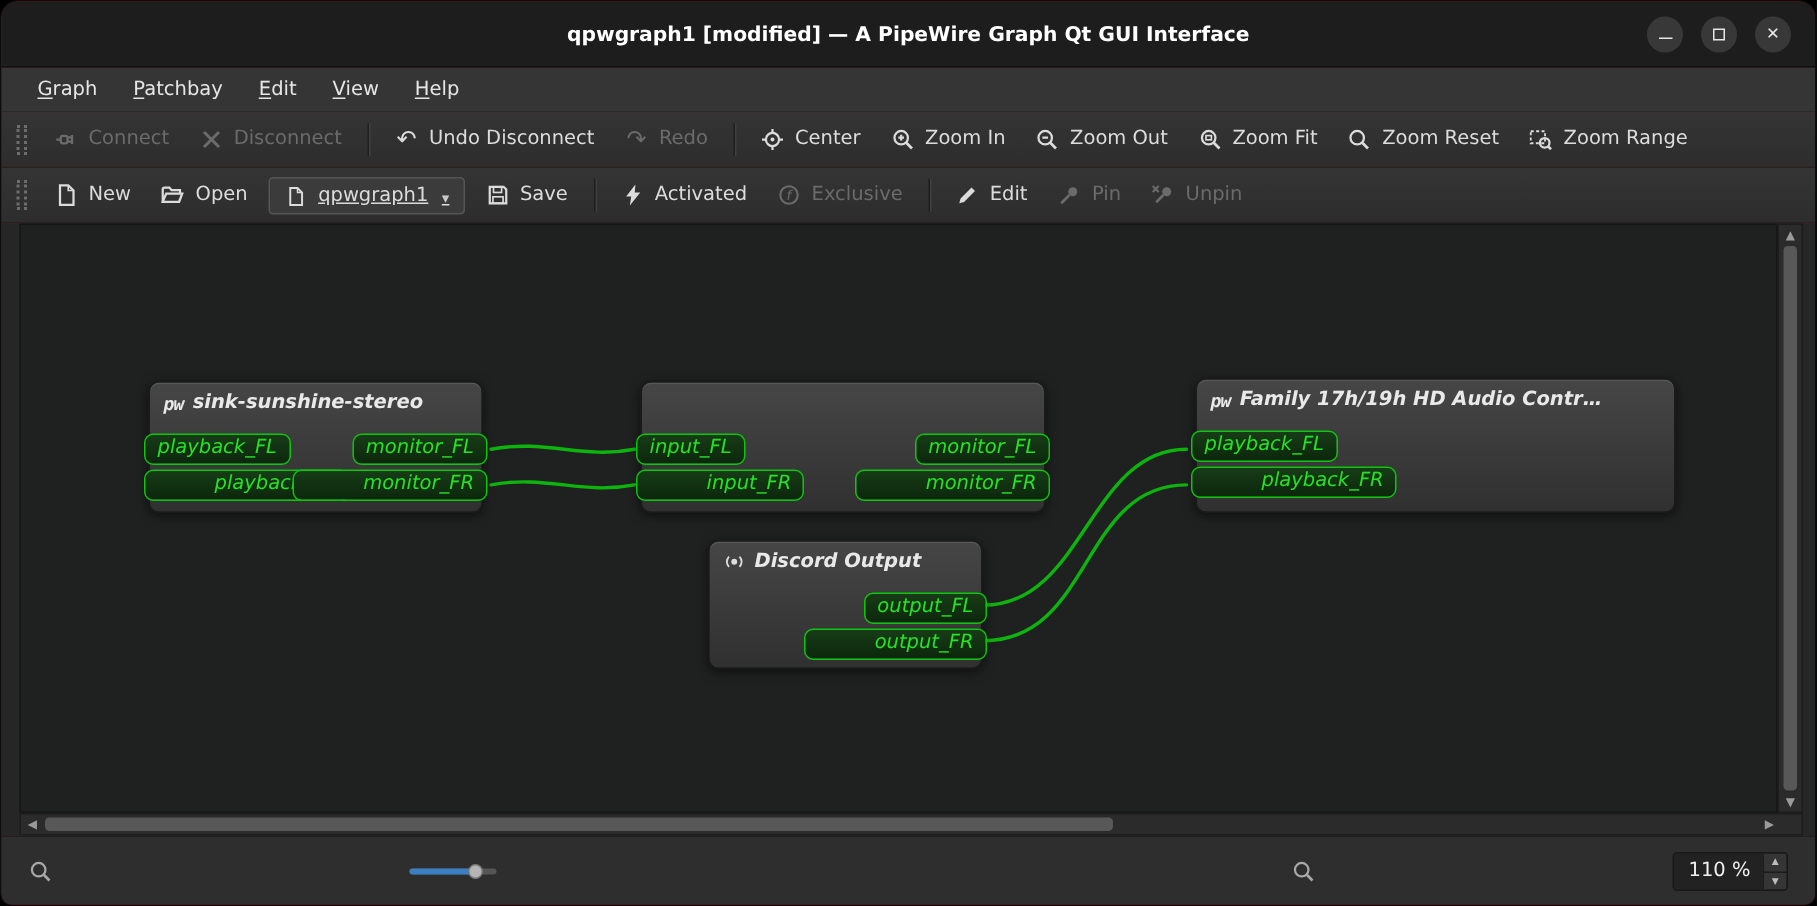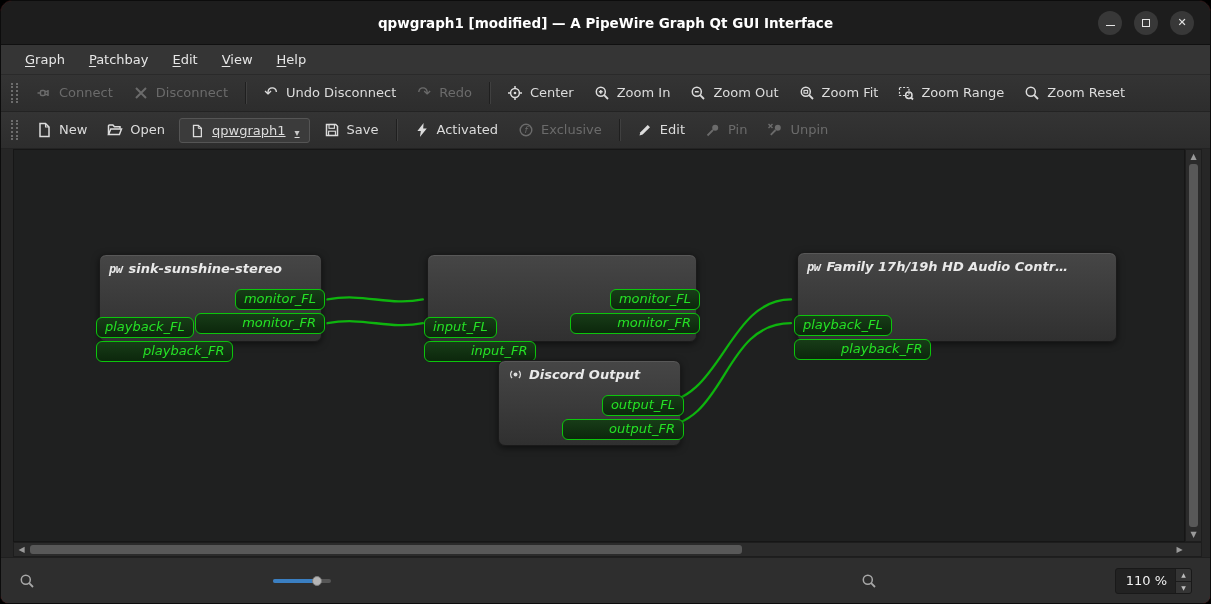--- a/index.html
+++ b/index.html
@@ -74,21 +74,21 @@
     color:#e9e9e9; font-weight:bold; font-size:13px; white-space:nowrap; overflow:hidden;
   }
   .pw-glyph { font-family:"DejaVu Sans Mono",monospace; font-weight:bold; font-size:12px; color:#e9e9e9; letter-spacing:-0.5px; }
   .rec-icon { width:15px; height:15px; flex:0 0 15px; }
   .port {
     position:absolute; height:21px; line-height:18px; padding:0 8px;
     border:1.5px solid #0cc50c; border-radius:6px;
     background:linear-gradient(#173c17,#0c270c);
     color:#25e225; font-size:13px; white-space:nowrap;
   }
-  .port.in  { left:-4px;margin-top:28px; }
+  .port.in  { left:-4px; }
   .port.out { right:-4px; }
   .r1 { top:34px; }
   .r2 { top:58px;padding-left:46px; }
   
   .vscroll { flex:0 0 15px; background:#2b2b2b; border:1px solid #1d1d1d; display:flex; flex-direction:column; align-items:center; }
   .hscroll { flex:0 0 15px; background:#2b2b2b; border:1px solid #1d1d1d; display:flex; align-items:center; margin-top:0; }
   .scroll-arrow { color:#9a9a9a; font-size:8px; line-height:13px; width:15px; height:13px; text-align:center; flex:0 0 auto; }
   .vthumb { flex:1 1 auto; width:9px; margin:1px 0; background:#585858; border-radius:3px; }
   .hthumb { height:9px; width:60%; margin:0 1px; background:#585858; border-radius:3px; flex:0 0 auto; }
   .htrack-rest { flex:1 1 auto; }
@@ -196,32 +196,32 @@
     <span class="tbtn">
       <svg class="ic" viewBox="0 0 16 16">
           <circle cx="6.8" cy="6.8" r="4.5"></circle>
           <path d="M10.2 10.2 L14 14" stroke-width="1.8"></path>
           <rect x="5" y="5.4" width="3.6" height="2.8" stroke-width="1.1"></rect>
         </svg>
       <span>Zoom Fit</span>
     </span>
     <span class="tbtn">
       <svg class="ic" viewBox="0 0 16 16">
+          <circle cx="6.8" cy="6.8" r="4.5"></circle>
+          <path d="M10.2 10.2 L14 14" stroke-width="1.8"></path>
+        </svg>
+      <span>Zoom Reset</span>
+    </span>
+    <span class="tbtn">
+      <svg class="ic" viewBox="0 0 16 16">
           <rect x="1.5" y="2.5" width="9.5" height="8" stroke-dasharray="2 1.6" stroke-width="1.2"></rect>
           <circle cx="10.8" cy="10.2" r="3.2"></circle>
           <path d="M13.1 12.6 L15 14.5" stroke-width="1.8"></path>
         </svg>
       <span>Zoom Range</span>
-    </span>
-    <span class="tbtn">
-      <svg class="ic" viewBox="0 0 16 16">
-          <circle cx="6.8" cy="6.8" r="4.5"></circle>
-          <path d="M10.2 10.2 L14 14" stroke-width="1.8"></path>
-        </svg>
-      <span>Zoom Reset</span>
     </span>
   </div>
 
   <div class="toolbar">
     <span class="grip"></span>
 
     <span class="tbtn">
       <svg class="ic" viewBox="0 0 16 16">
           <path d="M4 1.5 h5.5 L13 5 v9.5 H4 z"></path>
           <path d="M9.5 1.5 V5 H13" stroke-width="1.1"></path>
@@ -326,21 +326,21 @@
 
         <div class="node" style="left:783px;top:102px;width:320px;height:90px">
           <div class="node-title">
             <span class="pw-glyph">pw</span>
             <span>Family 17h/19h HD Audio Contr…</span>
           </div>
           <span class="port in r1">playback_FL</span>
           <span class="port in r2">playback_FR</span>
         </div>
 
-        <div class="node" style="left:484px;top:210px;width:183px;height:86px">
+        <div class="node" style="left:458px;top:210px;width:183px;height:86px">
           <div class="node-title">
             <svg class="rec-icon" viewBox="0 0 16 16">
                 <circle cx="8" cy="8" r="2.1" fill="#ddd"></circle>
                 <path d="M4.3 4.3 a5.2 5.2 0 0 0 0 7.4" stroke="#ddd" fill="none" stroke-width="1.3"></path>
                 <path d="M11.7 4.3 a5.2 5.2 0 0 1 0 7.4" stroke="#ddd" fill="none" stroke-width="1.3"></path>
               </svg>
             <span>Discord Output</span>
           </div>
           <span class="port out r1">output_FL</span>
           <span class="port out r2">output_FR</span>

